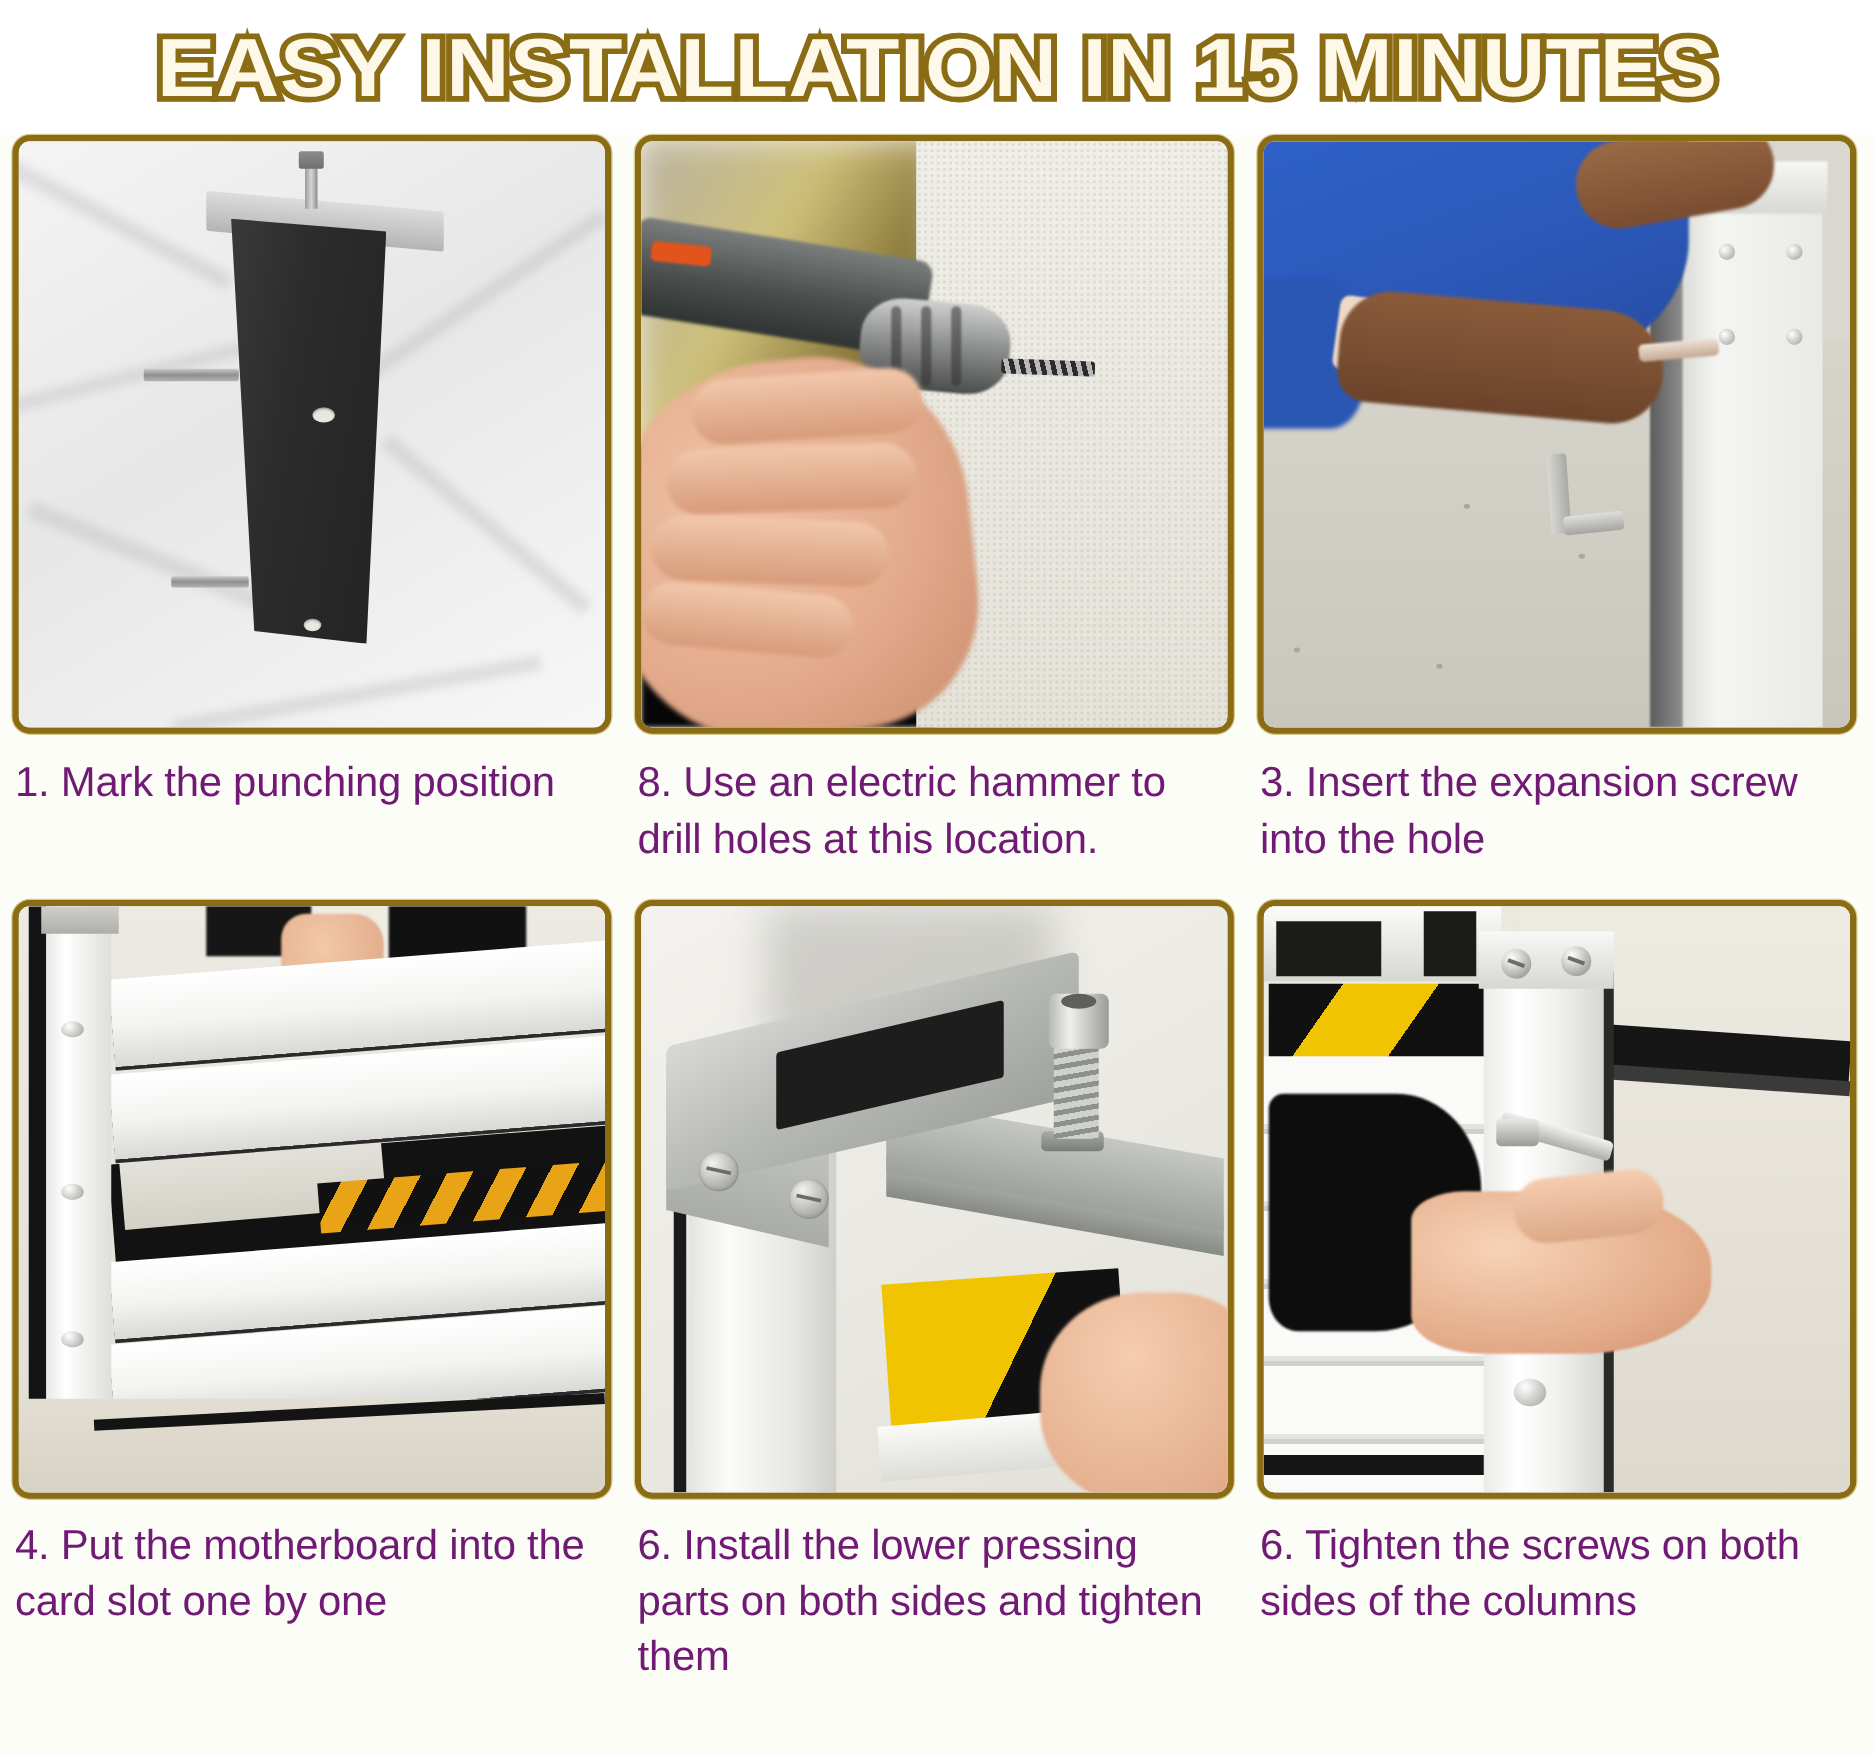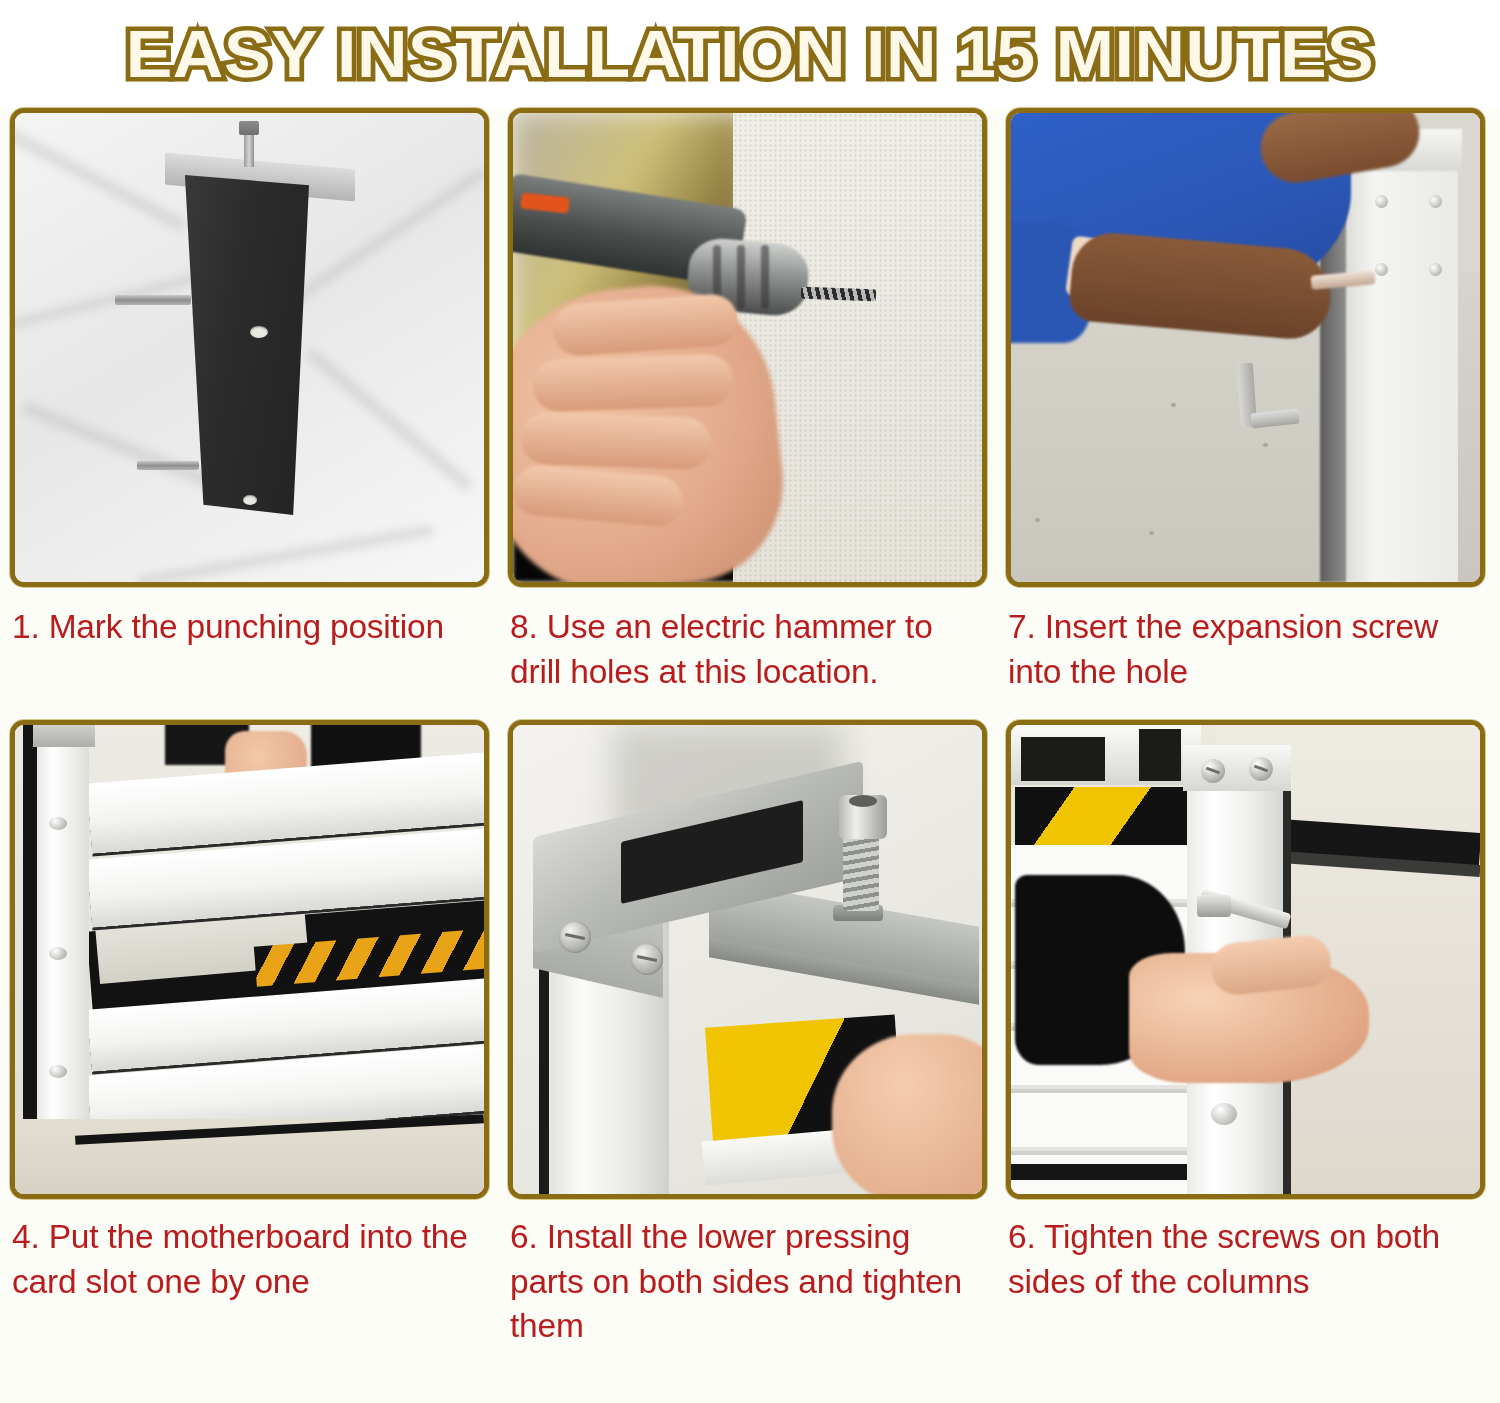--- a/index.html
+++ b/index.html
@@ -57,21 +57,21 @@
     overflow: hidden;
     position: relative;
     background: #efefef;
     box-shadow: 0 0 0 1px #d8c98f;
   }
   .photo { position: absolute; inset: 0; overflow: hidden; }
 
   .caption {
     font-size: 33.5px;
     line-height: 1.33;
-    color: #b91c1c;
+    color: #701a75;
     padding: 18px 4px 0 2px;
     font-weight: 400;
     letter-spacing: -0.2px;
   }
   .row2 .caption { padding-top: 16px; }
   .row-gap { height: 26px; }
 
   
   .p1 { background: linear-gradient(150deg,#f4f4f4 0%,#e7e7e7 45%,#f7f7f7 100%); }
   .p1 .cloth-fold {
@@ -556,21 +556,21 @@
         <div class="arm"></div>
         <div class="tool"></div>
         <div class="allen"></div>
         <div class="allen2"></div>
         <div class="speck sp1"></div>
           <div class="speck sp2"></div>
         <div class="speck sp3"></div>
           <div class="speck sp4"></div>
       </div>
     </div>
-    <div class="caption">7. Insert the expansion screw into the hole</div>
+    <div class="caption">3. Insert the expansion screw into the hole</div>
   </div>
 
 </div>
 
 <div class="row-gap"></div>
 
 <div class="grid row2">
 
   <div class="cell">
     <div class="frame">

